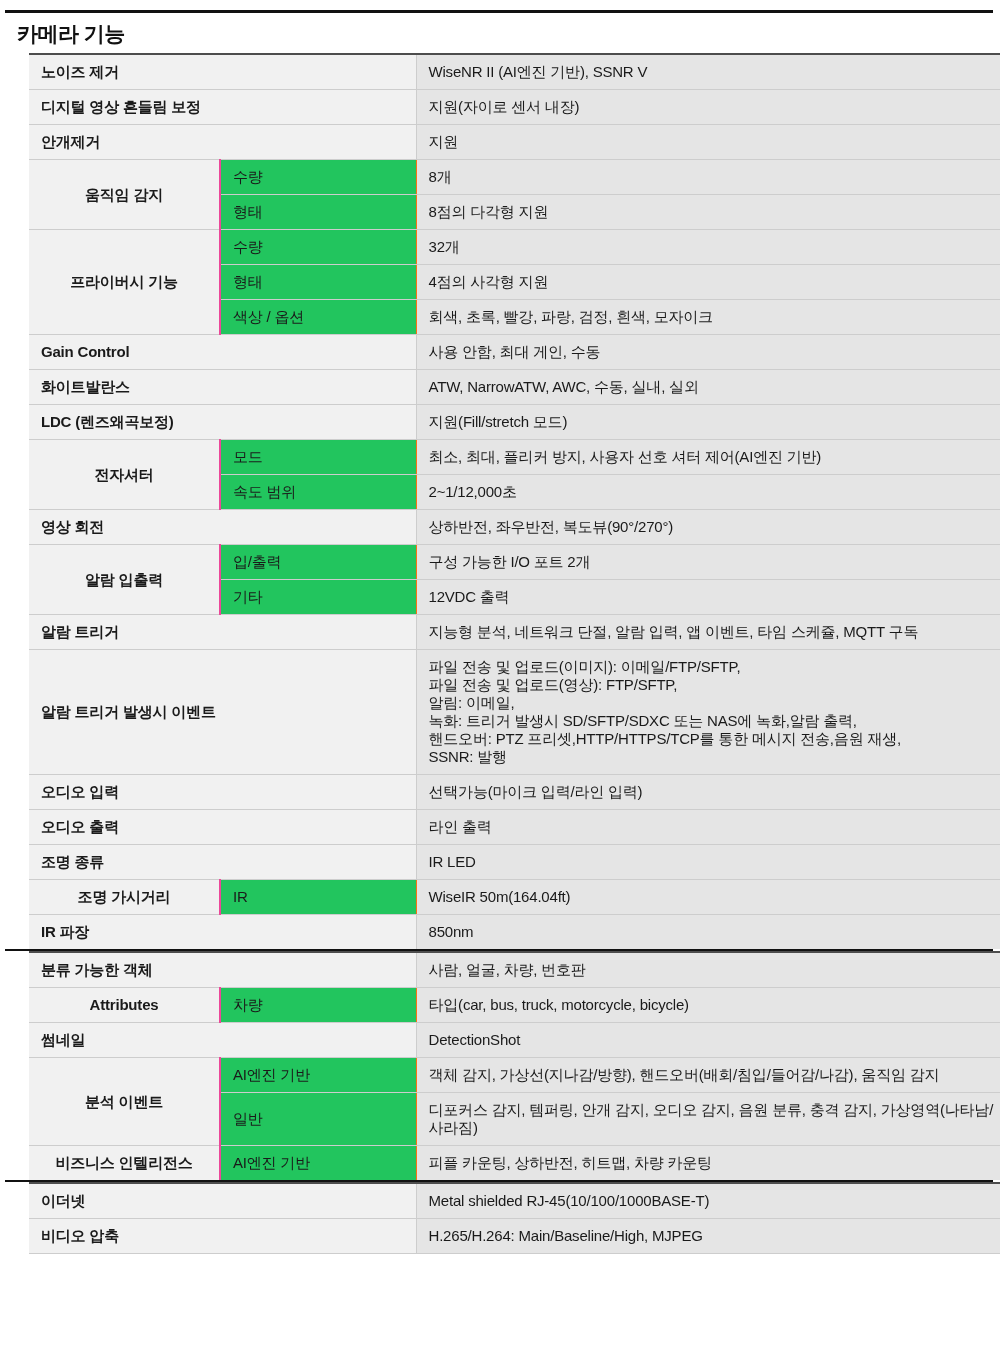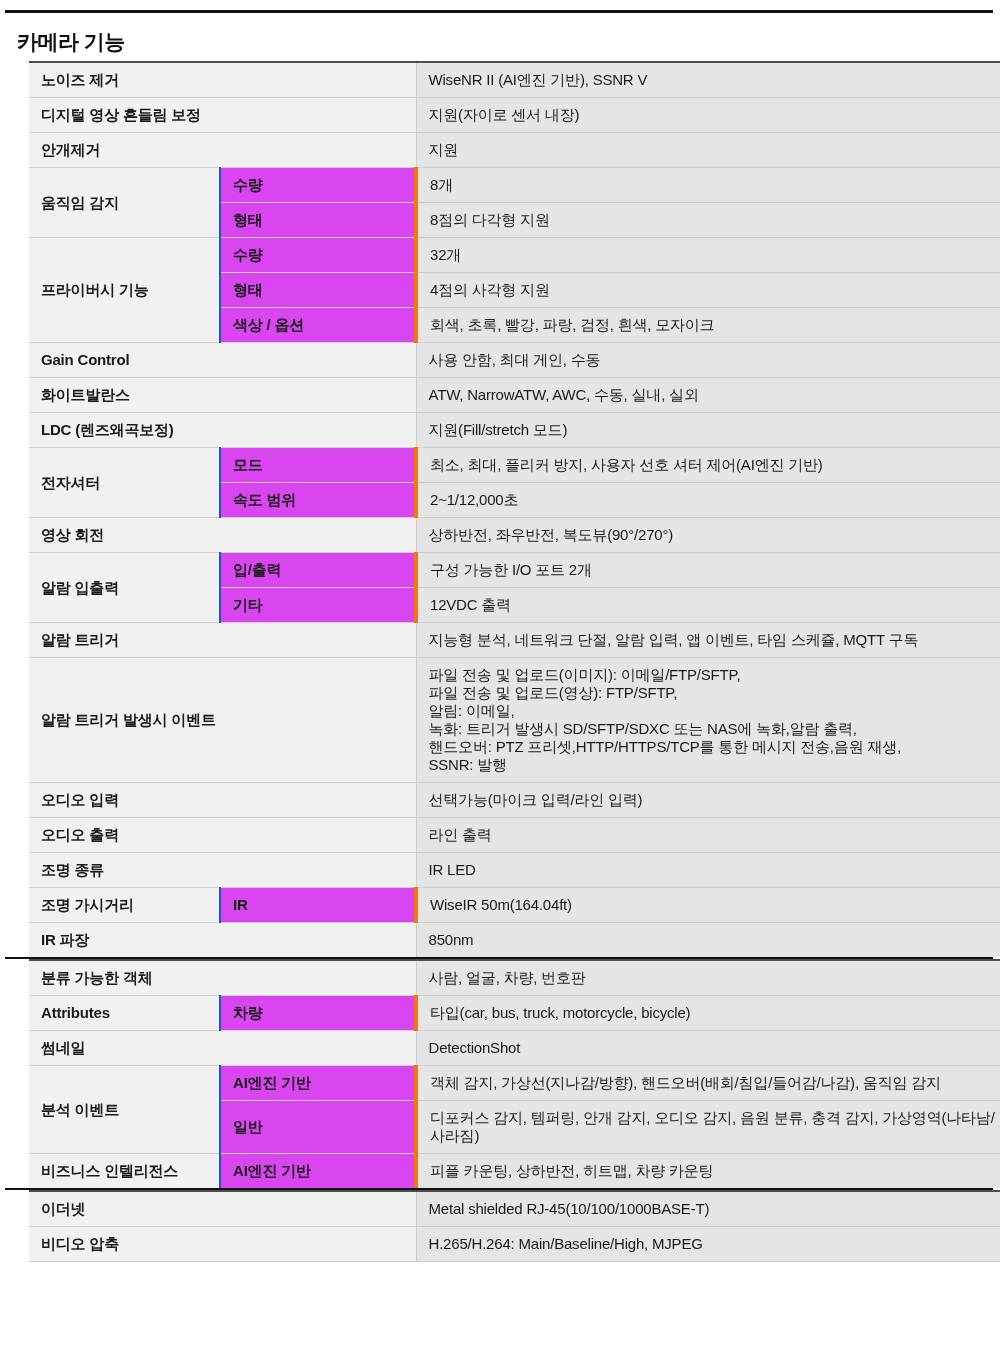--- a/index.html
+++ b/index.html
@@ -20,21 +20,21 @@
     padding: 10px 7px 0 5px;
   }
   section.spec {
     border-top: 3px solid #111111;
   }
   section.spec + section.spec {
     border-top: 2px solid #111111;
   }
   .sec-title {
     margin: 0;
-    padding: 16px 12px 7px 12px;
+    padding: 8px 12px 7px 12px;
     font-size: 21px;
     line-height: 25px;
     font-weight: 700;
     color: #111111;
     letter-spacing: -0.5px;
   }
   table.spec-table {
     width: 100%;
     border-collapse: collapse;
     table-layout: fixed;
@@ -51,26 +51,27 @@
     vertical-align: middle;
     letter-spacing: -0.2px;
     word-break: keep-all;
   }
   td.lab {
     background: #f1f1f1;
     font-weight: 700;
     border-right: 1px solid #cdcdcd;
   }
   td.lab.grp {
-    border-right: 2px solid #0369a1;
+    border-right: 2px solid #ec4899;
+    text-align: center;
   }
   td.sub {
-    background: #d946ef;
-    font-weight: 700;
-    border-right: 4px solid #f97316;
+    background: #22c55e;
+    font-weight: 400;
+    border-right: 1px solid #f97316;
   }
   td.val {
     background: #e5e5e5;
     font-weight: 400;
   }
   
   section.spec.flush tr.last-row td { border-bottom: none; }
   .val-line { display: block; }
 </style>
 </head>

